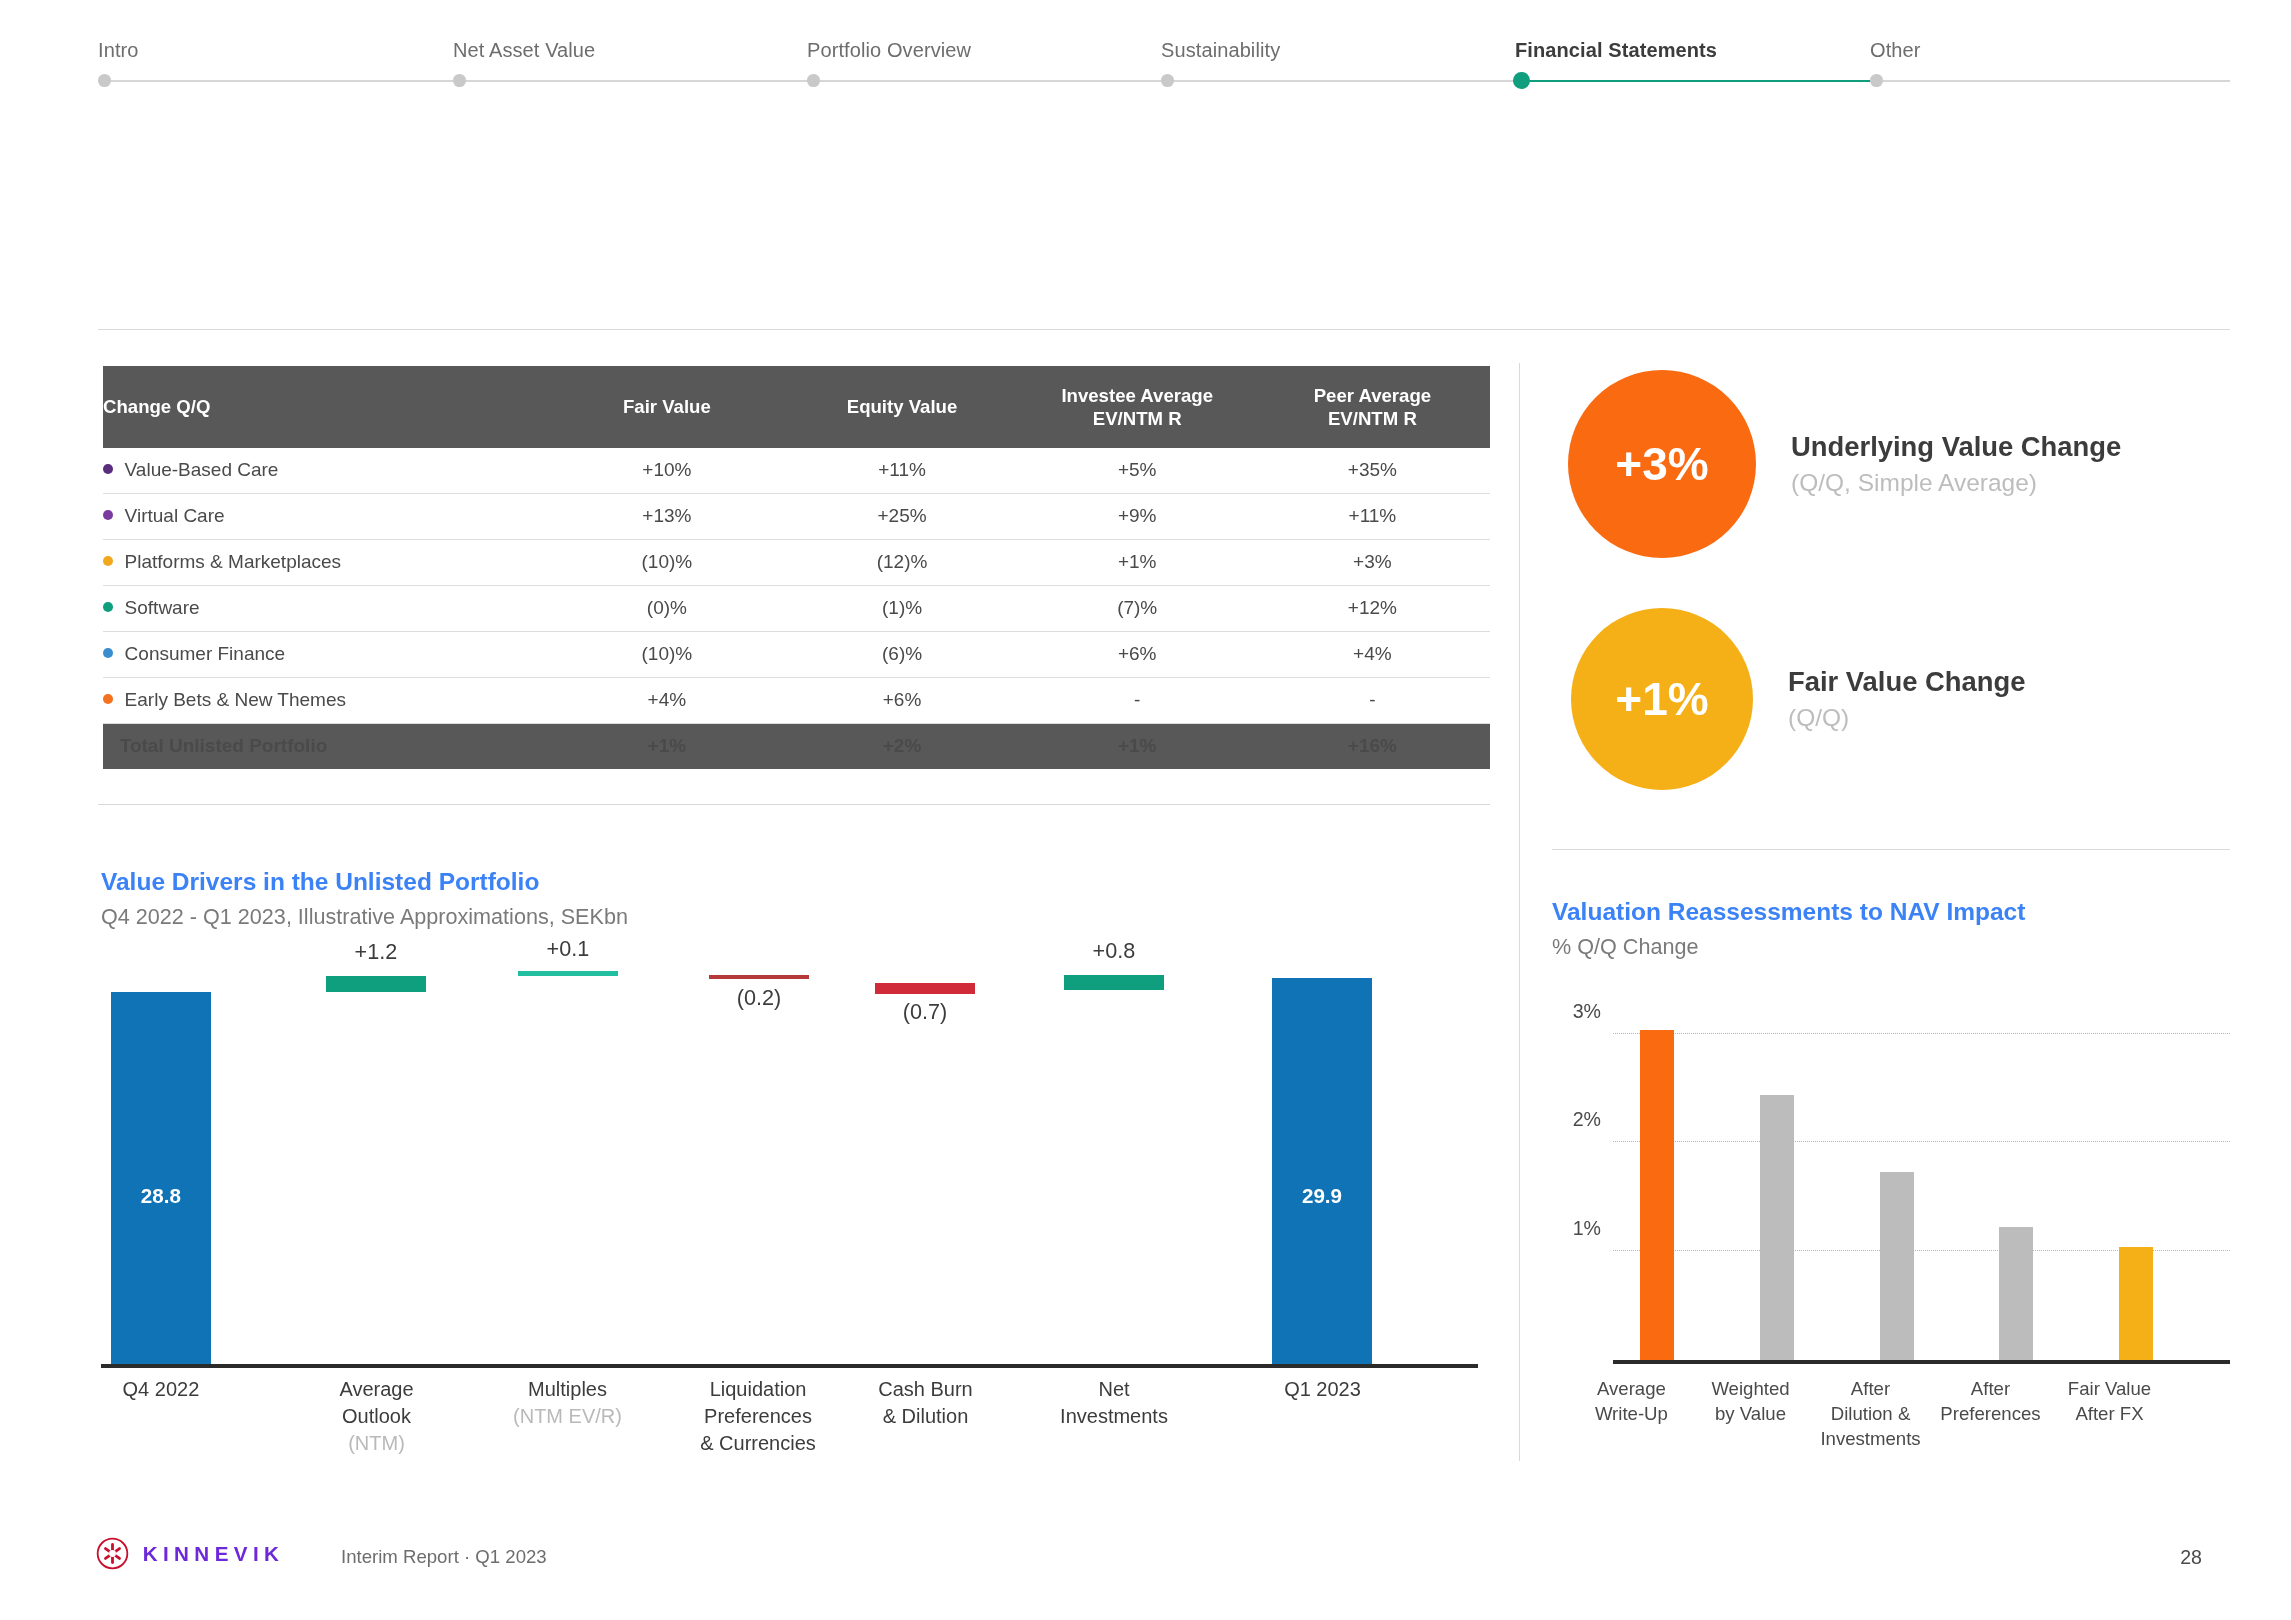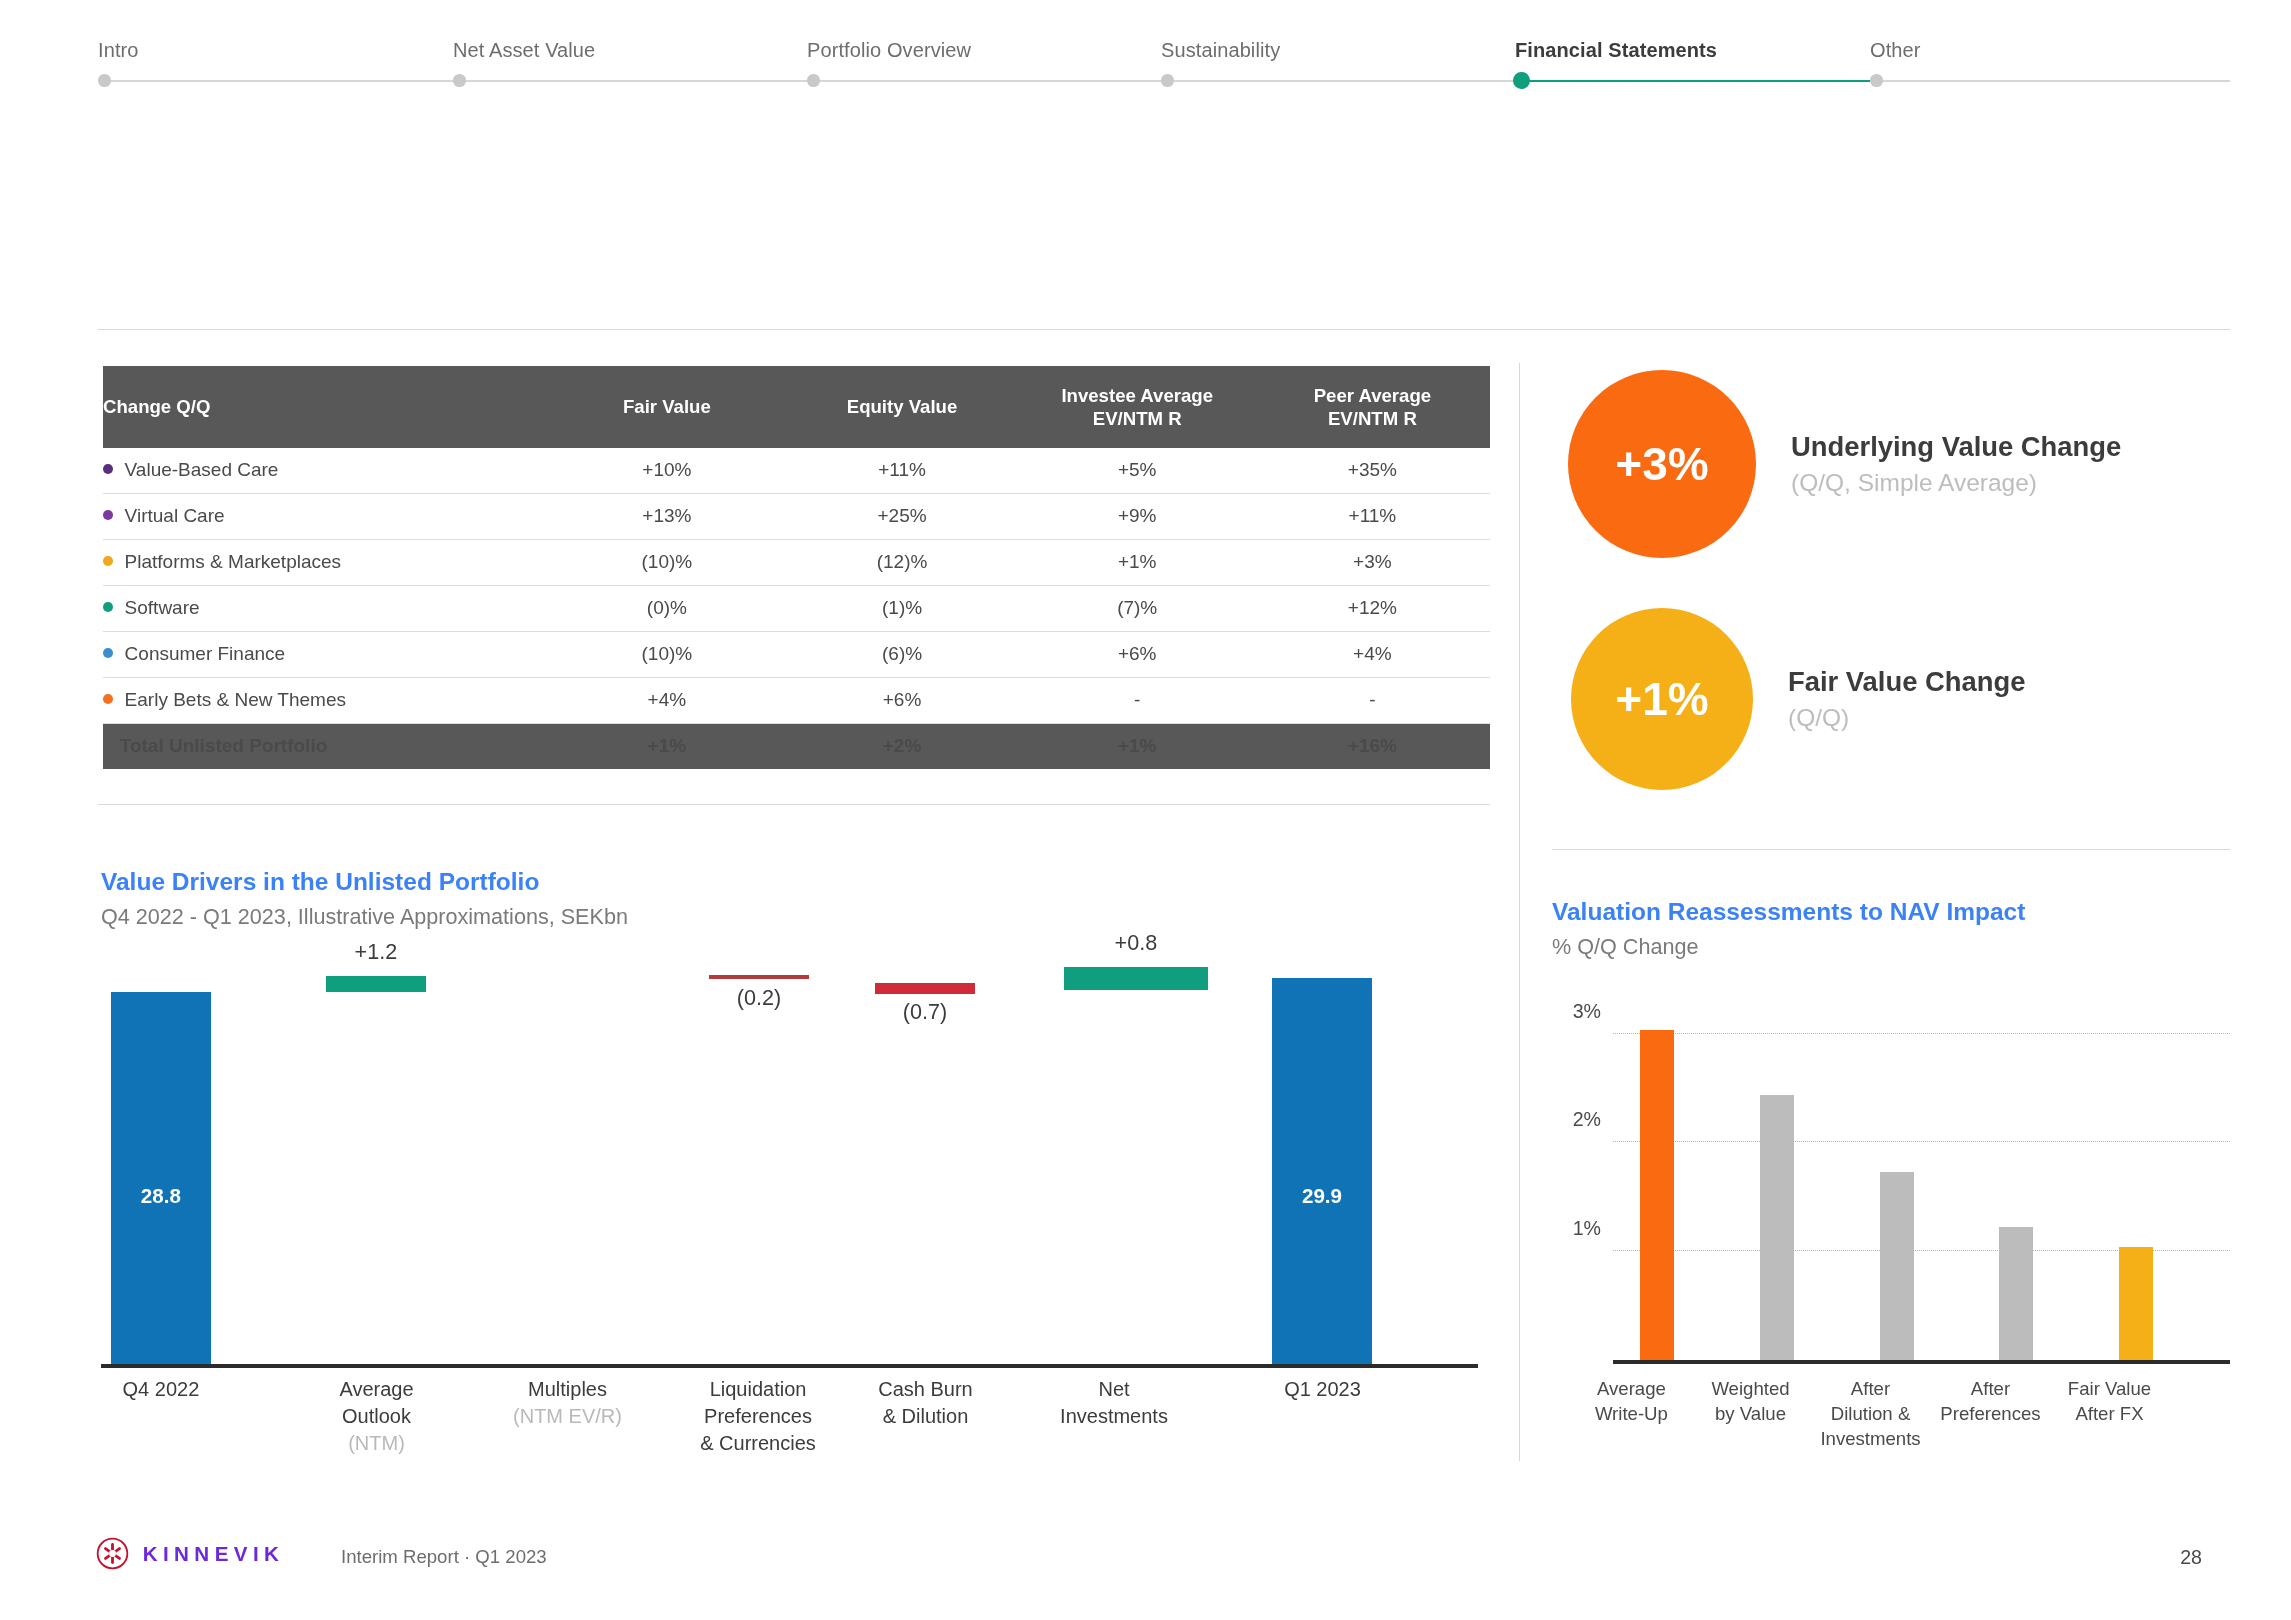--- a/index.html
+++ b/index.html
@@ -516,35 +516,40 @@
       <div class="wf-bar-label-in" style="top:192px;">28.8</div>
     </div>
   </div>
 
   <div class="wf-col" style="left:225px; width:100px;">
     <div class="wf-bar" style="bottom:372px; height:15.7px; background:#0f9e7e;">
       <div class="wf-bar-label-out" style="top:-37px;">+1.2</div>
     </div>
   </div>
 
+  <div class="wf-col" style="left:417px; width:100px;">
+    <div class="wf-bar" style="bottom:388px; height:4.9px; background:#21bfa0;">
+      <div class="wf-bar-label-out" style="top:-35px;">+0.1</div>
+    </div>
+  </div>
 
   <div class="wf-col" style="left:608px; width:100px;">
     <div class="wf-bar" style="bottom:385px; height:3.9px; background:#b53a3a;">
       <div class="wf-bar-label-out" style="top:9.8px;">(0.2)</div>
     </div>
   </div>
 
   <div class="wf-col" style="left:774px; width:100px;">
     <div class="wf-bar" style="bottom:370px; height:10.8px; background:#cf2b38;">
       <div class="wf-bar-label-out" style="top:15.7px;">(0.7)</div>
     </div>
   </div>
 
   <div class="wf-col" style="left:963px; width:100px;">
-    <div class="wf-bar" style="bottom:374px; height:23px; background:#0f9e7e;padding-left:44px;">
+    <div class="wf-bar" style="bottom:374px; height:15px; background:#0f9e7e;">
       <div class="wf-bar-label-out" style="top:-37px;">+0.8</div>
     </div>
   </div>
 
   <div class="wf-col" style="left:1171px; width:100px;">
     <div class="wf-bar" style="bottom:0px; height:386px; background:#1073b5;">
       <div class="wf-bar-label-in" style="top:206px;">29.9</div>
     </div>
   </div>
 </div>

